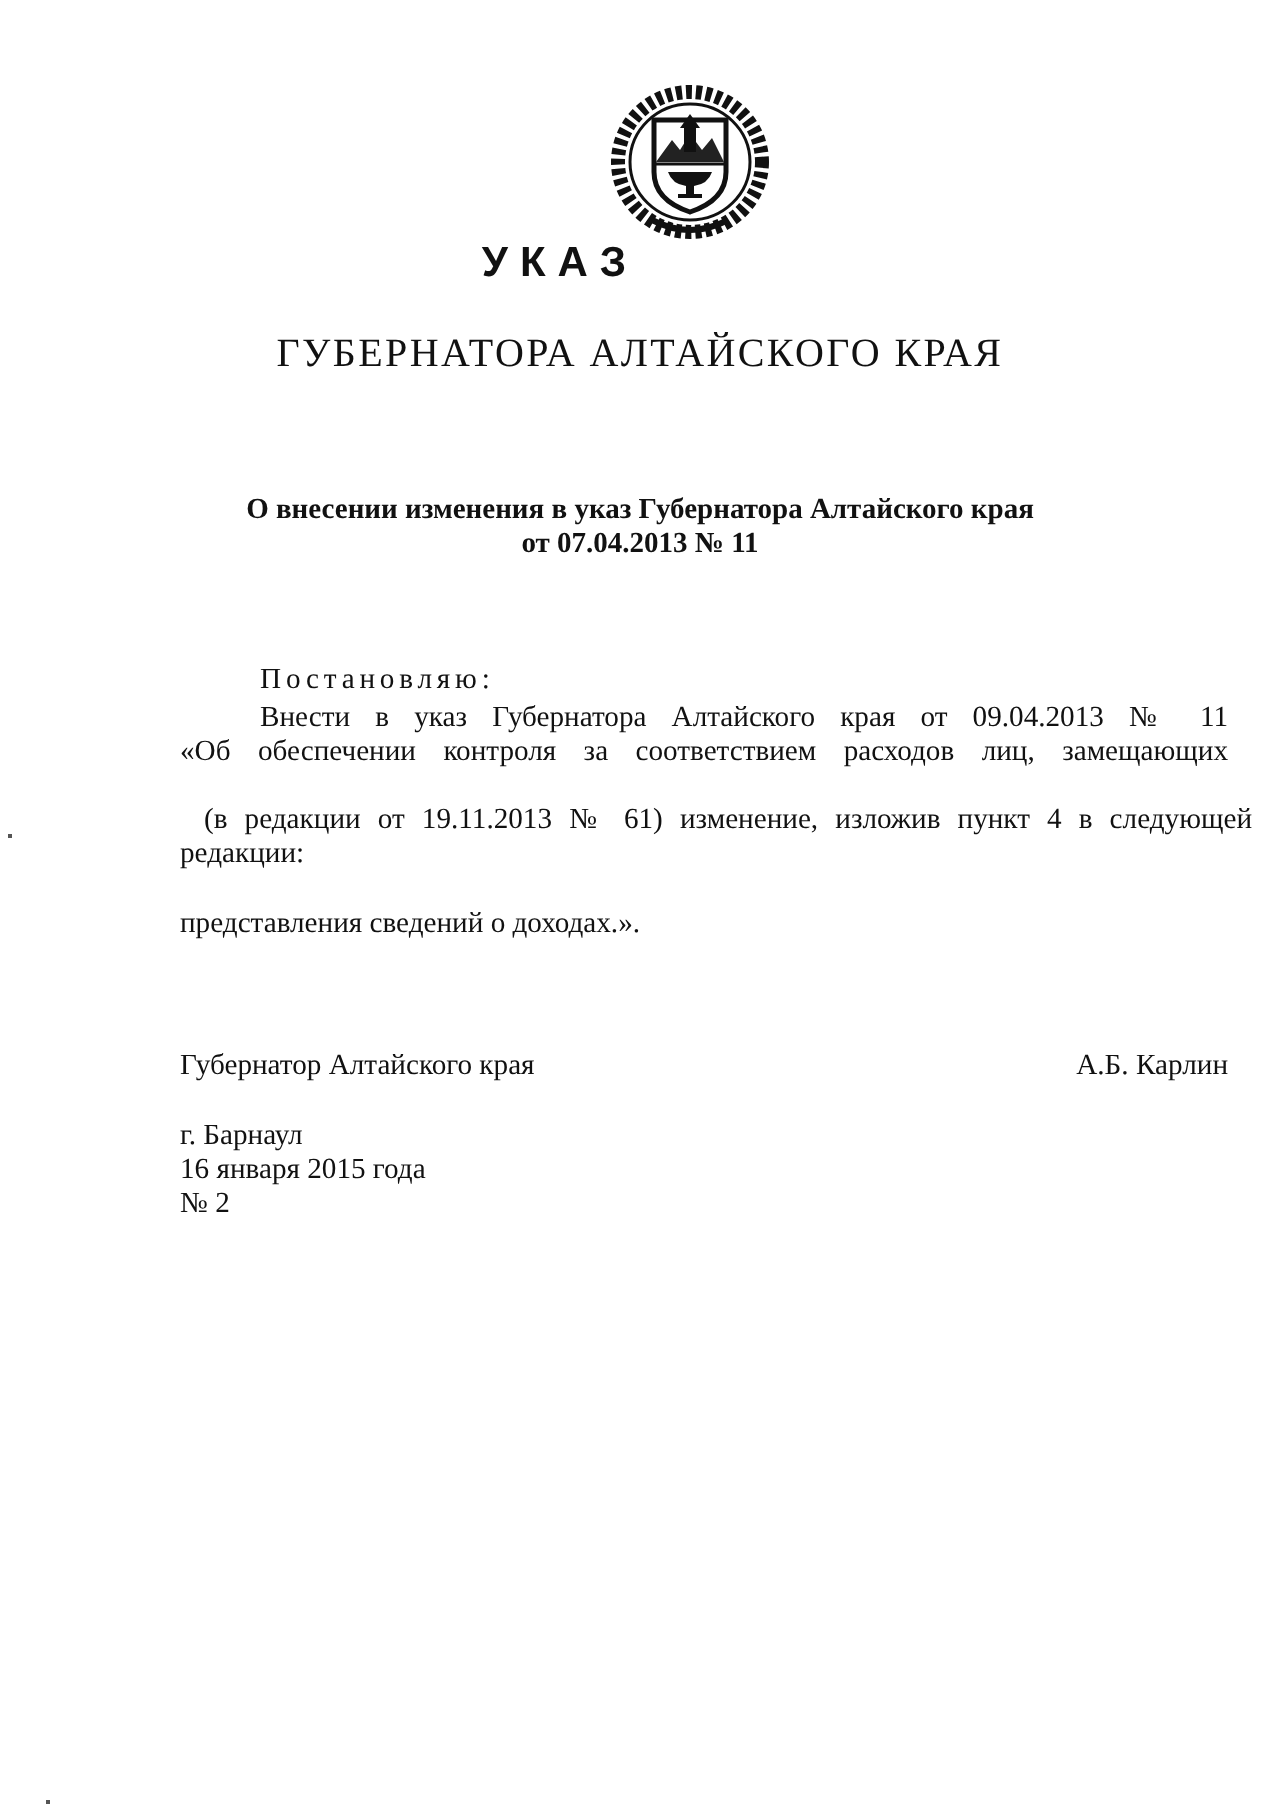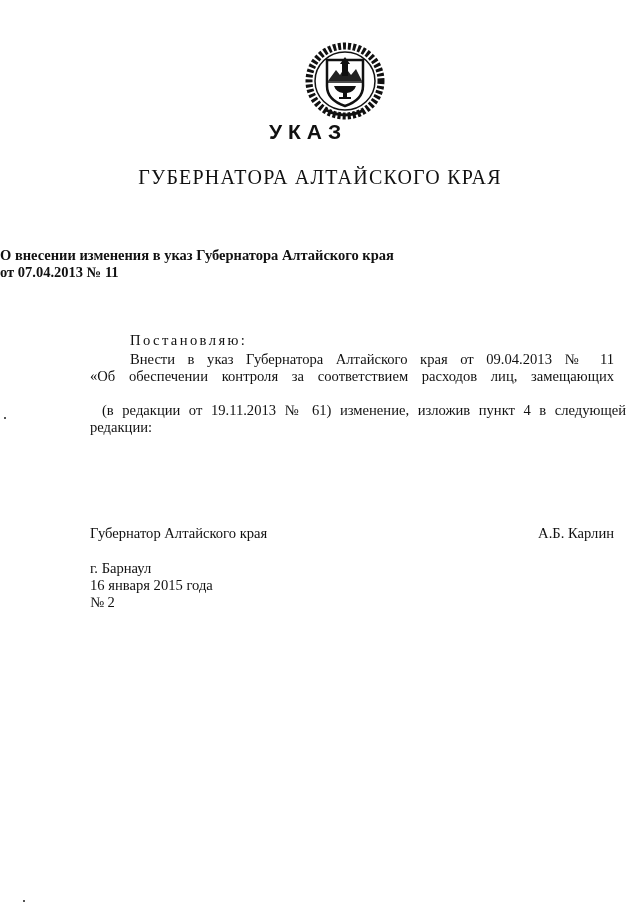--- a/index.html
+++ b/index.html
@@ -2,23 +2,23 @@
 <html><head>
 <meta charset="utf-8">
 <style>
   html, body { margin:0; padding:0; background:#ffffff; }
   body { width:640px; height:905px; position:relative; overflow:hidden;
          font-family:"Liberation Serif", "DejaVu Serif", serif; color:#111; }
   .abs { position:absolute; }
   .emblem { left:304px; top:42px; width:82px; height:78px; }
   .ukaz { left:0; width:560px; top:120px; text-align:center;
           font-family:"Liberation Sans","DejaVu Sans",sans-serif; font-weight:bold;
-          font-size:21px; letter-spacing:6px;padding-left:28px; }
+          font-size:21px; letter-spacing:6px; }
   .gov { left:0; width:640px; top:166px; text-align:center; font-size:20px; letter-spacing:1.2px; }
-  .subj { left:0; width:640px; top:247px; text-align:left; font-weight:bold; font-size:14.5px; line-height:17px; }
+  .subj { left:0; width:640px; top:247px; text-align:center; font-weight:bold; font-size:14.5px; line-height:17px; }
   .body-text { left:90px; width:524px; font-size:14.6px; line-height:17.2px; text-align:justify; }
   .line { position:absolute; white-space:nowrap; }
   .just { text-align:justify; text-align-last:justify; white-space:normal; }
   .sp { letter-spacing:2.4px; }
   .sig { font-size:14.6px; }
   .speck { width:2px; height:2px; background:#555; }
 </style>
 </head>
 <body>
 
@@ -49,20 +49,21 @@
   <div>О внесении изменения в указ Губернатора Алтайского края</div>
   <div>от 07.04.2013 № 11</div>
 </div>
 
 <div class="abs body-text" style="top:0;height:905px;">
   <div class="line sp" style="left:40px;top:332px;">Постановляю:</div>
   <div class="line just" style="left:40px;top:351px;width:484px;">Внести в указ Губернатора Алтайского края от 09.04.2013 № 11</div>
   <div class="line just" style="left:0;top:368px;width:524px;">«Об обеспечении контроля за соответствием расходов лиц, замещающих</div>
   <div class="line just" style="left:12px;top:402px;width:524px;">(в редакции от 19.11.2013 № 61) изменение, изложив пункт 4 в следующей</div>
   <div class="line" style="left:0;top:419px;">редакции:</div>
+  <div class="line" style="left:0;top:454px;">представления сведений о доходах.».</div>
 </div>
 
 <div class="abs sig" style="left:90px;top:525px;">Губернатор Алтайского края</div>
 <div class="abs sig" style="right:26px;top:525px;">А.Б. Карлин</div>
 
 <div class="abs sig" style="left:90px;top:560px;">г. Барнаул</div>
 <div class="abs sig" style="left:90px;top:577px;">16 января 2015 года</div>
 <div class="abs sig" style="left:90px;top:594px;">№ 2</div>
 
 <div class="abs speck" style="left:4px;top:417px;"></div>

